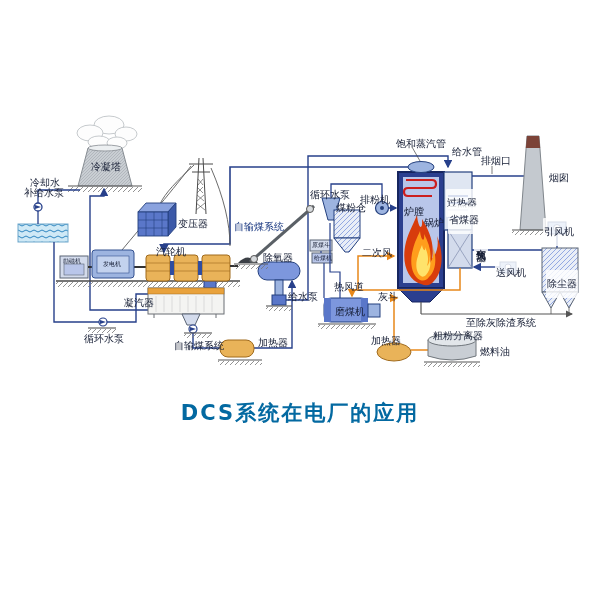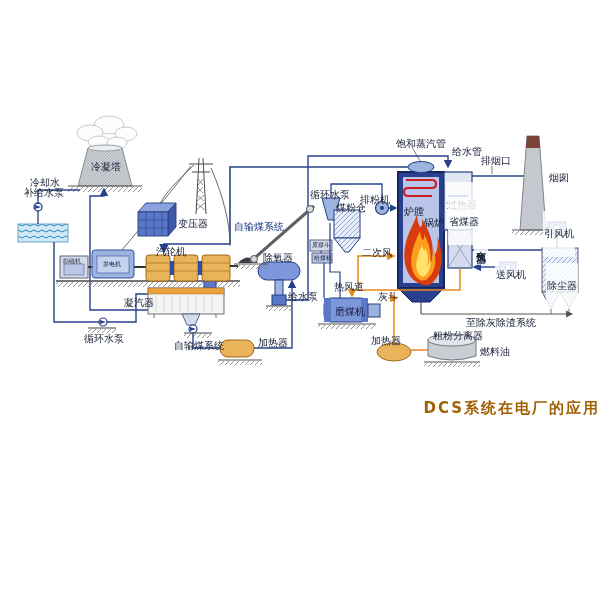--- a/index.html
+++ b/index.html
@@ -2,24 +2,24 @@
 <html><head>
 <meta charset="utf-8">
 <style>
   html,body{margin:0;padding:0;background:#fff;}
   .stage{position:relative;width:600px;height:600px;background:#ffffff;overflow:hidden;
          font-family:"DejaVu Sans",sans-serif;}
   .stage svg{position:absolute;left:0;top:0;z-index:1;}
   .lbl{position:absolute;z-index:3;font-size:10px;line-height:1.15;color:#141c33;white-space:nowrap;}
   .s{font-size:6px;}
   .blue{color:#16357f;}
-  .chip{background:rgba(255,255,255,.82);padding:17px 1px;border-radius:1px;}
+  .chip{background:rgba(255,255,255,.82);padding:8px 1px;border-radius:1px;margin-top:7px;}
   .v{writing-mode:vertical-rl;letter-spacing:1px;}
-  .title{position:absolute;z-index:3;left:0;top:399px;width:600px;text-align:right;
-         font-size:15px;font-weight:bold;letter-spacing:2px;color:#a16207;}
+  .title{position:absolute;z-index:3;left:0;top:399px;width:600px;text-align:center;
+         font-size:21px;font-weight:bold;letter-spacing:2px;color:#0369a1;}
 </style>
 </head>
 <body>
 
 <div class="stage">
 
 <svg width="600" height="600" viewBox="0 0 600 600">
   <defs>
     <pattern id="towerP" width="6" height="6" patternUnits="userSpaceOnUse">
       <rect width="6" height="6" fill="#c9ced3"></rect>

